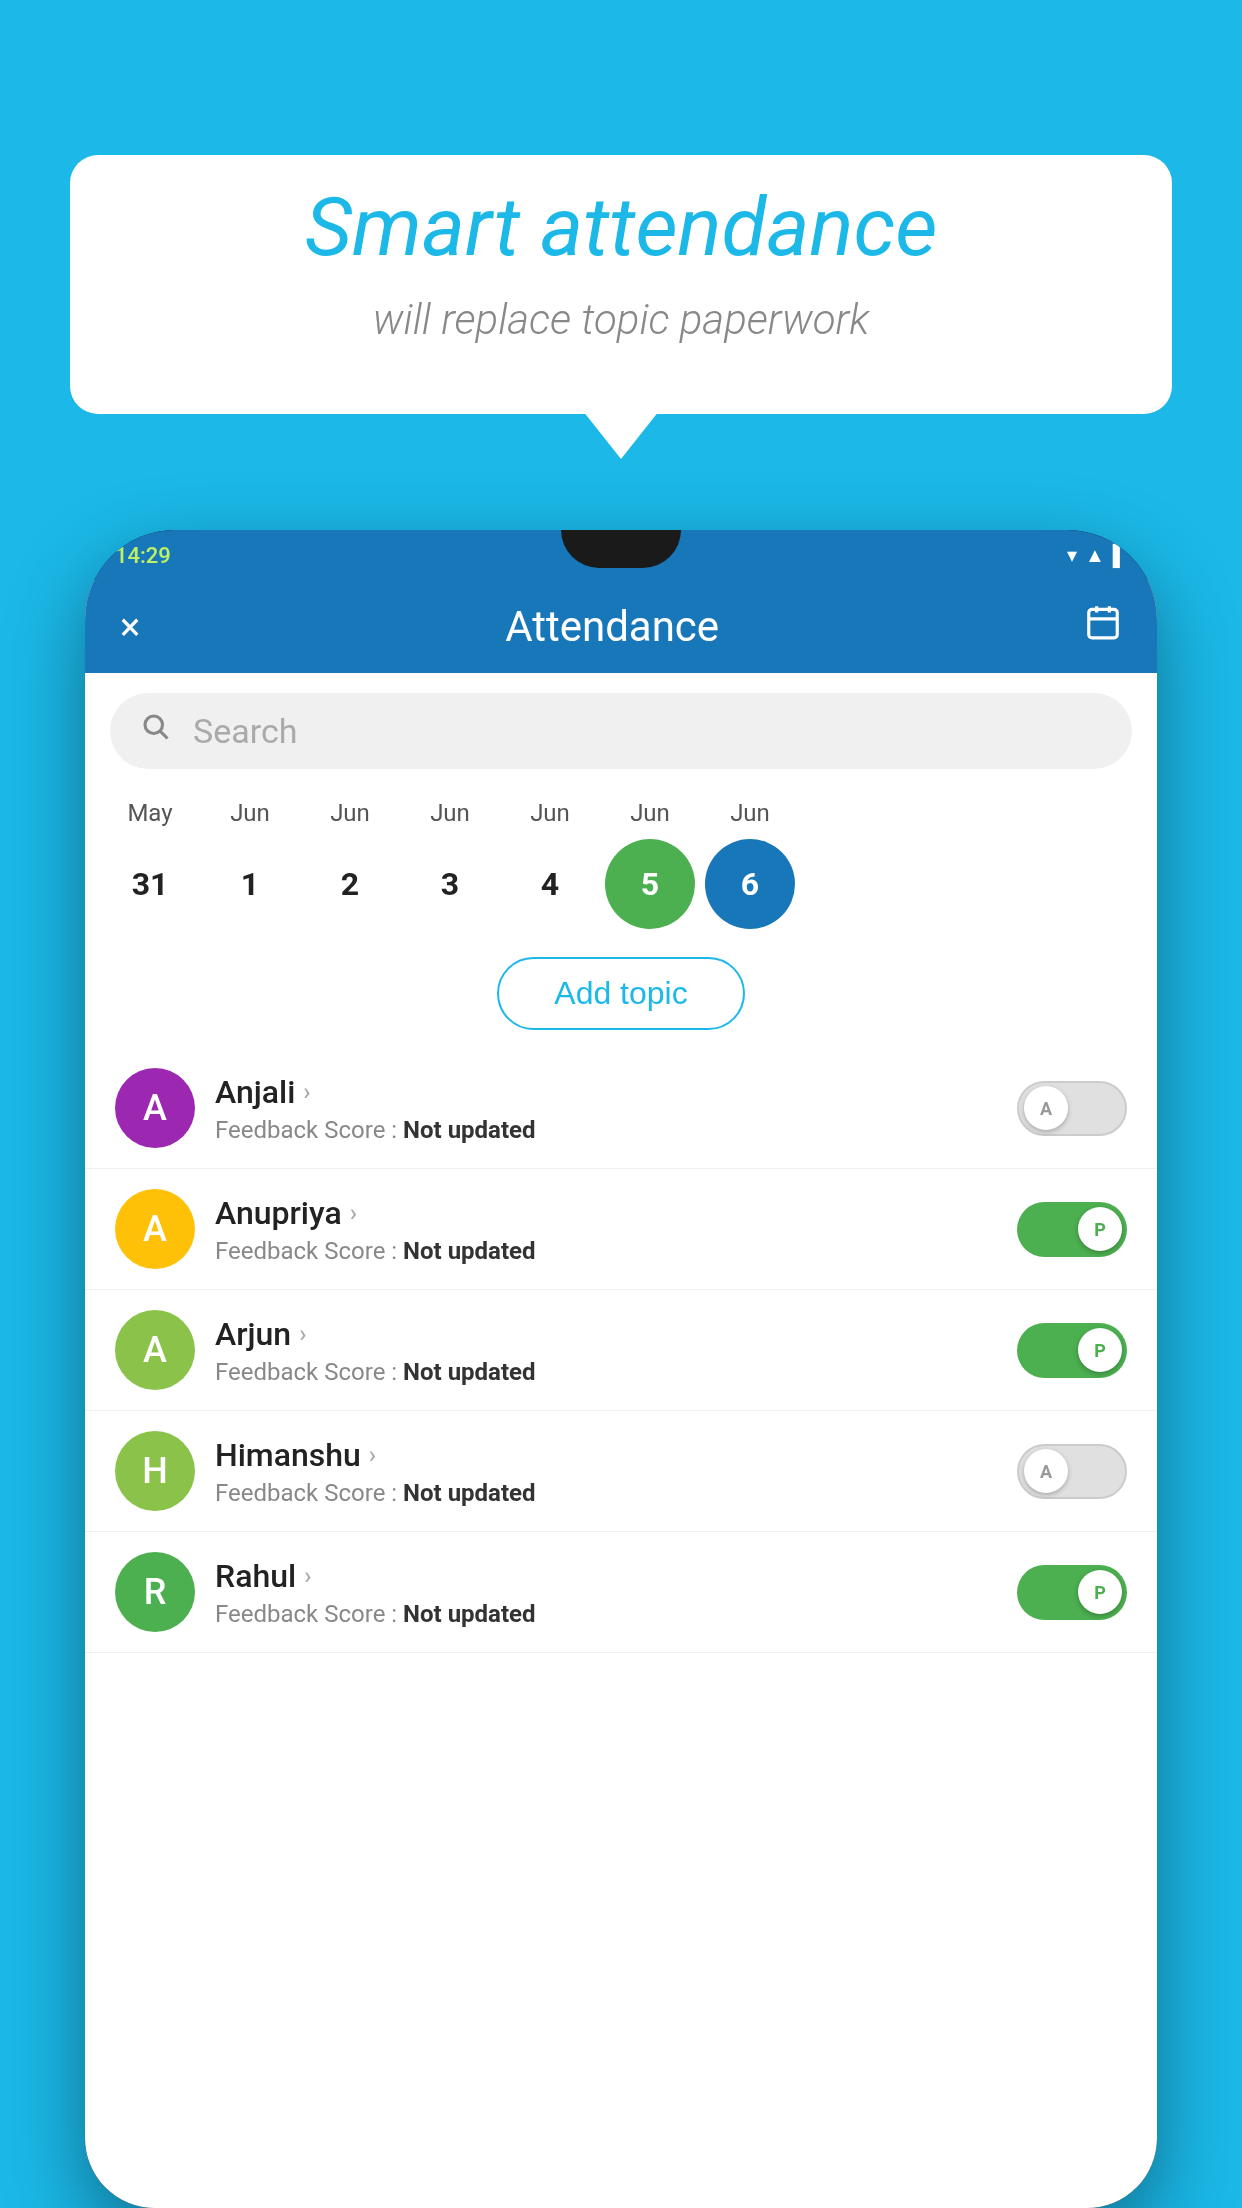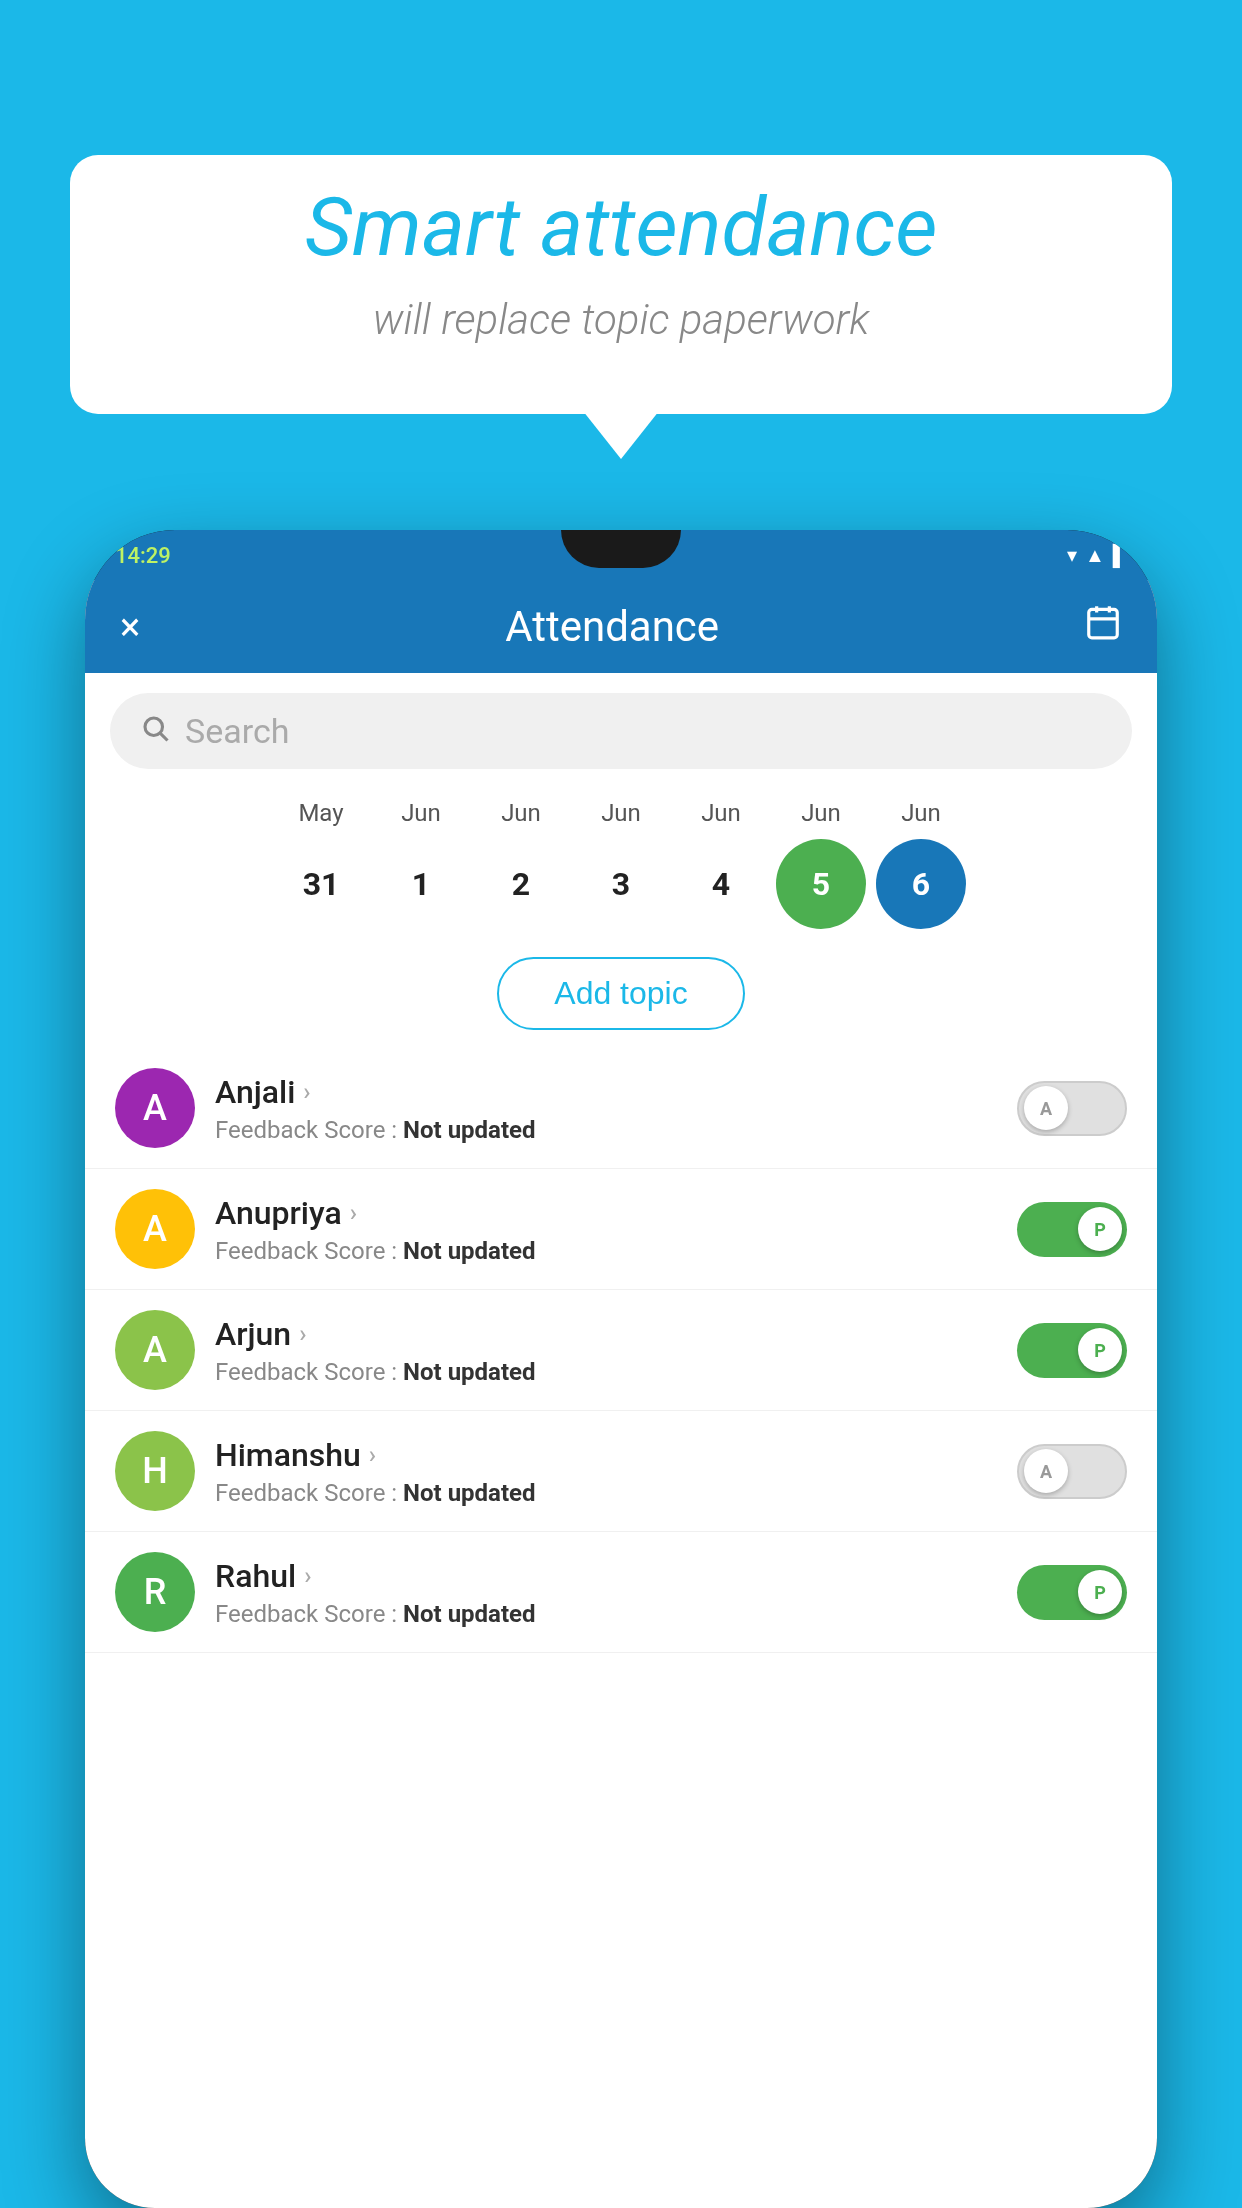--- a/index.html
+++ b/index.html
@@ -137,38 +137,38 @@
       color: white;
       font-size: 38px;
     }
 
     
     .search-bar {
       margin: 20px 25px 10px;
       background: #f0f0f0;
       border-radius: 50px;
       display: flex;
-      align-items: flex-end;
+      align-items: flex-start;
       padding: 18px 30px;
-      gap: 15px;
+      gap: 23px;
     }
     .search-icon-wrap {
       color: #888;
       font-size: 32px;
     }
     .search-input-display {
       color: #aaa;
       font-size: 34px;
     }
 
     
     .calendar-strip {
       padding: 20px 15px 10px;
       display: flex;
-      justify-content: center;
+      justify-content: flex-start;
       align-items: flex-start;
     }
     .cal-day {
       display: flex;
       flex-direction: column;
       align-items: center;
       gap: 12px;
       min-width: 100px;
     }
     .cal-month {

